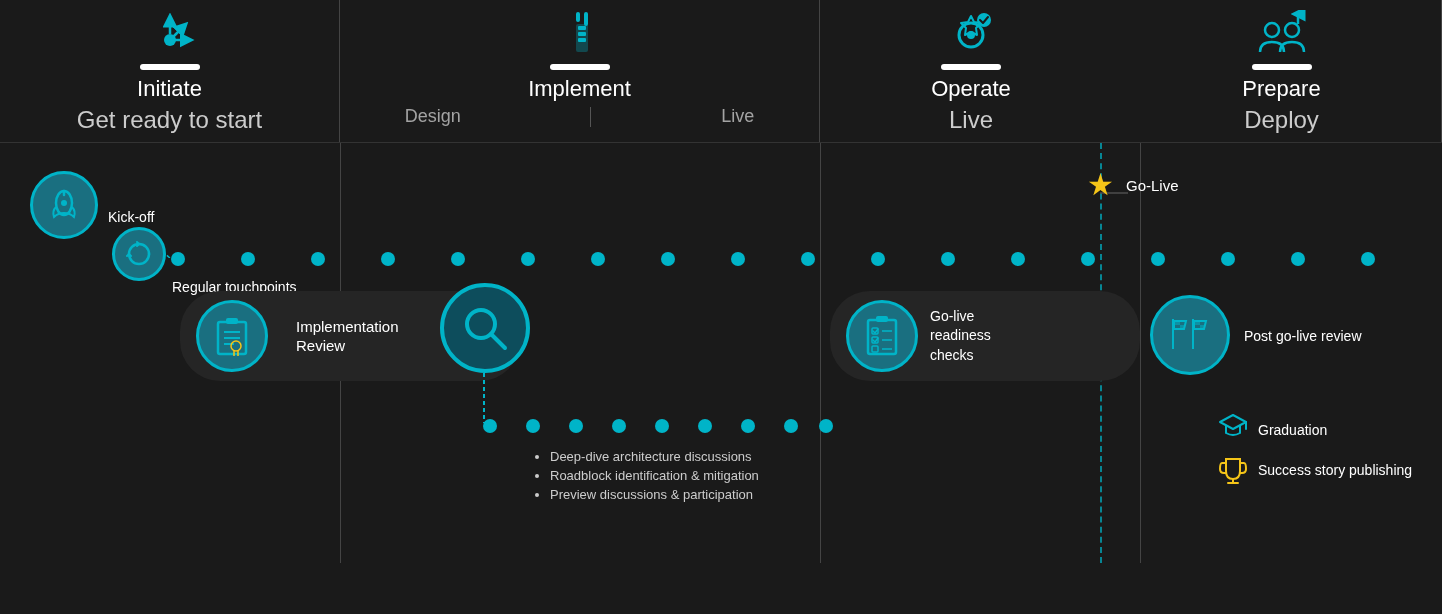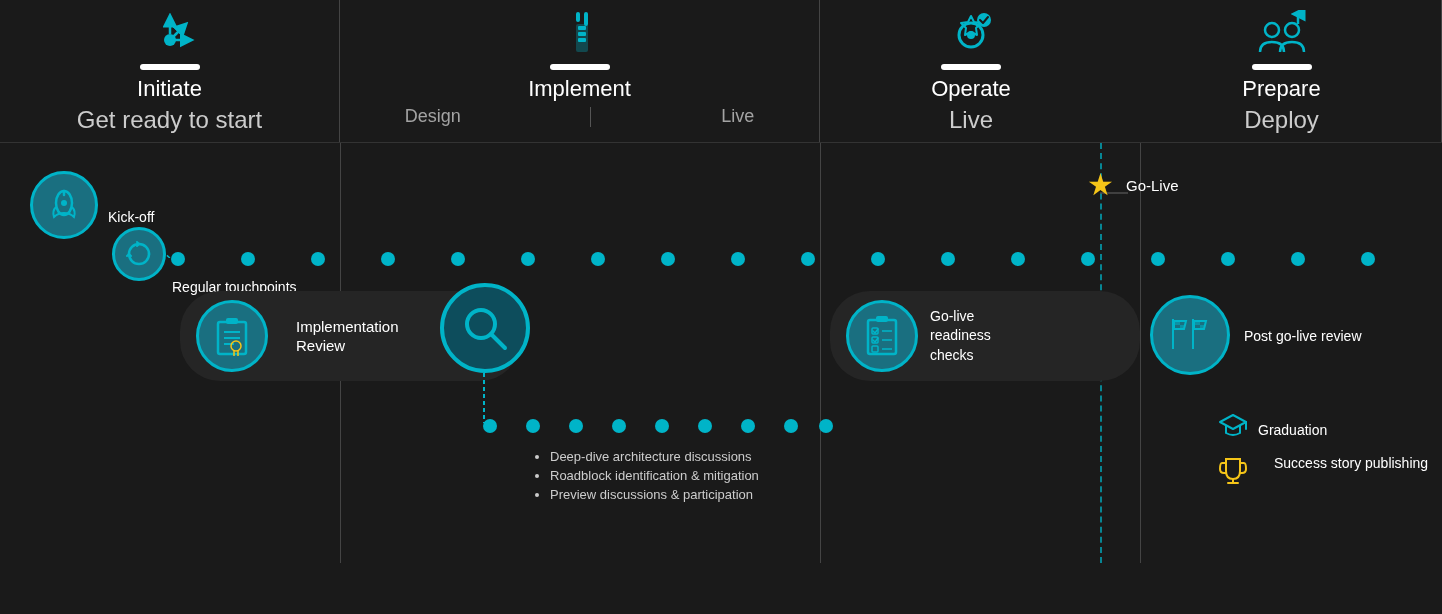--- a/index.html
+++ b/index.html
@@ -369,21 +369,21 @@
   <div style="position:absolute; left:1218px; top:268px; display:flex; align-items:center; gap:10px;">
     <svg width="30" height="30" viewBox="0 0 30 30" fill="none">
 
       <polygon points="15,4 28,11 15,18 2,11" fill="none" stroke="#00b4c8" stroke-width="2" stroke-linejoin="round"></polygon>
       <path d="M22 14 L22 22 Q15 26 8 22 L8 14" fill="none" stroke="#00b4c8" stroke-width="2"></path>
       <line x1="28" y1="11" x2="28" y2="18" stroke="#00b4c8" stroke-width="2" stroke-linecap="round"></line>
     </svg>
     <span style="color:#fff; font-size:14px;margin-top:8px;">Graduation</span>
   </div>
 
-  <div style="position:absolute; left:1218px; top:312px; display:flex; gap:26px;">
+  <div style="position:absolute; left:1218px; top:312px; display:flex; align-items:center; gap:10px;">
     <svg width="30" height="30" viewBox="0 0 30 30" fill="none">
 
       <path d="M8 4 L22 4 L22 16 Q22 24 15 24 Q8 24 8 16 Z" fill="none" stroke="#f5c518" stroke-width="2"></path>
       <path d="M8 8 L4 8 Q2 8 2 14 Q2 18 6 18 L8 18" fill="none" stroke="#f5c518" stroke-width="2"></path>
       <path d="M22 8 L26 8 Q28 8 28 14 Q28 18 24 18 L22 18" fill="none" stroke="#f5c518" stroke-width="2"></path>
       <line x1="15" y1="24" x2="15" y2="28" stroke="#f5c518" stroke-width="2"></line>
       <line x1="10" y1="28" x2="20" y2="28" stroke="#f5c518" stroke-width="2" stroke-linecap="round"></line>
     </svg>
     <span style="color:#fff; font-size:14px;">Success story publishing</span>
   </div>

